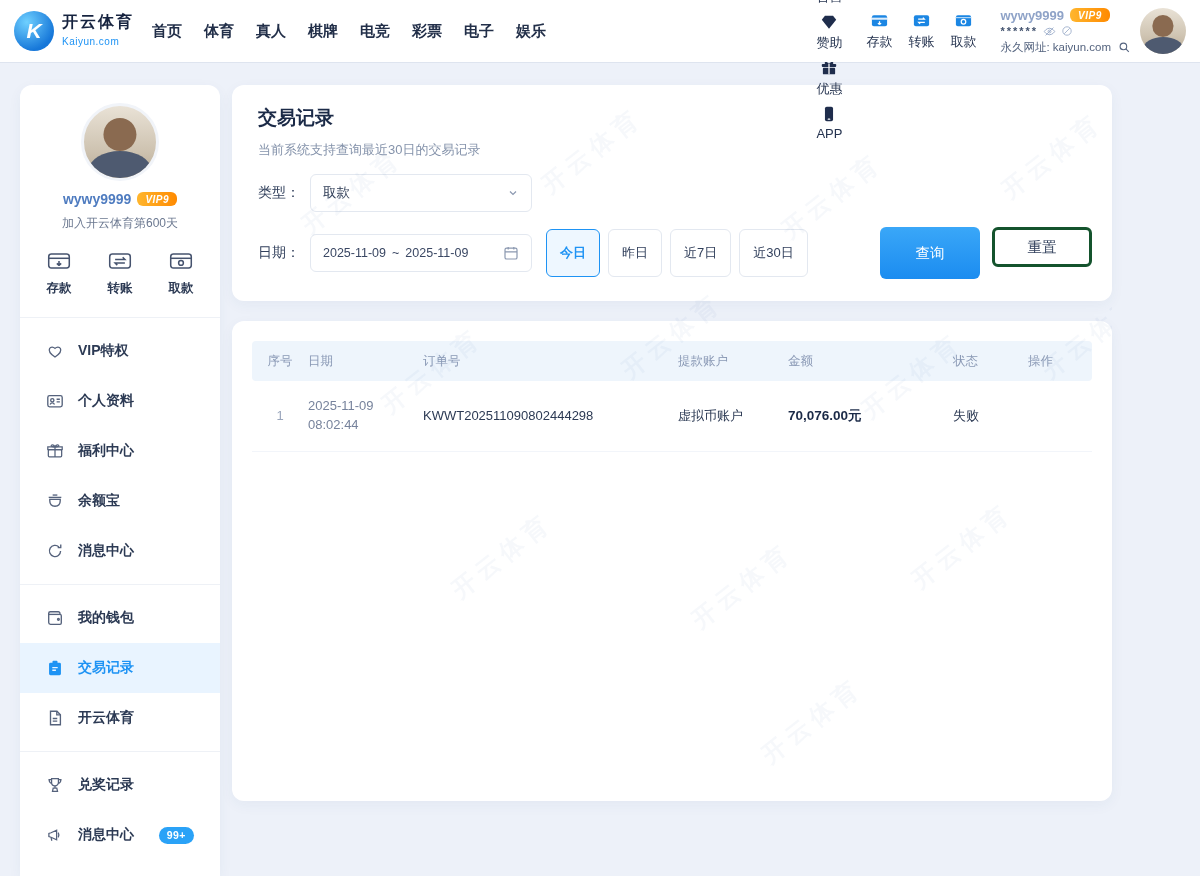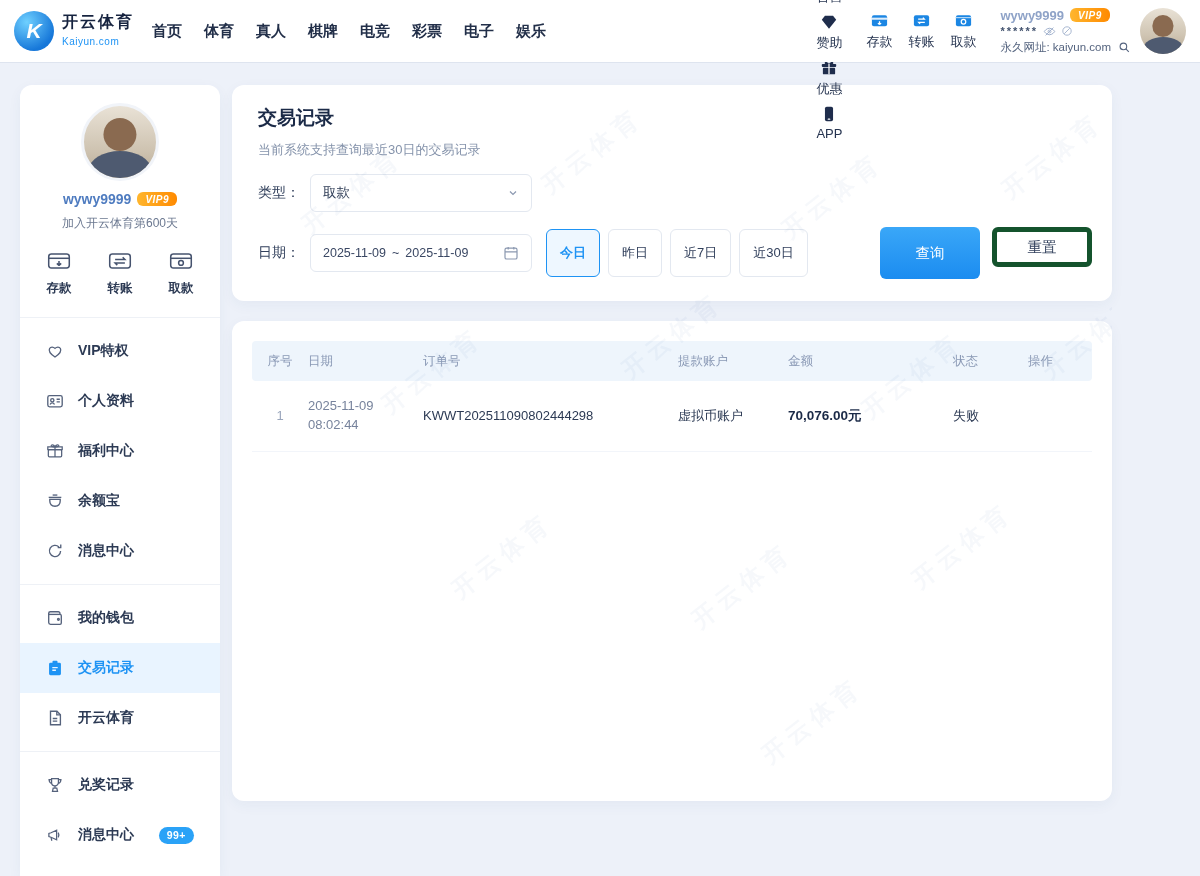--- a/index.html
+++ b/index.html
@@ -85,21 +85,21 @@
   .date-box .dates { display:flex; gap:6px; align-items:center; }
   .range-btns { display:flex; gap:8px; margin-left:14px; }
   .range-btn { height:48px; padding:0 13px; border:1px solid #e3e8f0; border-radius:6px;
     background:#fff; font-size:13px; color:#32405c; display:flex; align-items:center;
     cursor:pointer; font-family:inherit; }
   .range-btn.active { border-color:#1e93f4; color:#1e93f4; background:#eef7ff; font-weight:bold; }
   .action-btns { margin-left:auto; display:flex; gap:12px; }
   .btn-primary { width:100px; height:52px; border:none; border-radius:6px; color:#fff;
     font-size:14.5px; cursor:pointer; font-family:inherit;
     background:linear-gradient(180deg,#3aa7f8,#1b8cf0); }
-  .btn-ghost { width:100px; height:40px; border:5px solid #14532d; border-radius:6px;
+  .btn-ghost { width:100px; height:40px; border:3px solid #14532d; border-radius:6px;
     background:#fff; color:#32405c; font-size:14.5px; cursor:pointer; font-family:inherit; }
 
   .table-card { margin-top:20px; height:480px; padding:20px; }
   .t-head, .t-row { display:grid; grid-template-columns:56px 115px 255px 110px 165px 75px 64px; align-items:center; }
   .t-head { background:#eef5fc; border-radius:4px; height:40px; font-size:12.5px; color:#8a99b5; }
   .t-row { padding:16px 0; border-bottom:1px solid #f2f5fa; font-size:13px; color:#2c3a54; }
   .c-center { text-align:center; }
   .cell-no { text-align:center; color:#9aa6bc; }
   .cell-date { color:#77839c; line-height:1.45; }
   .cell-amount { font-weight:bold; color:#1b2a47; font-size:13.5px; }

